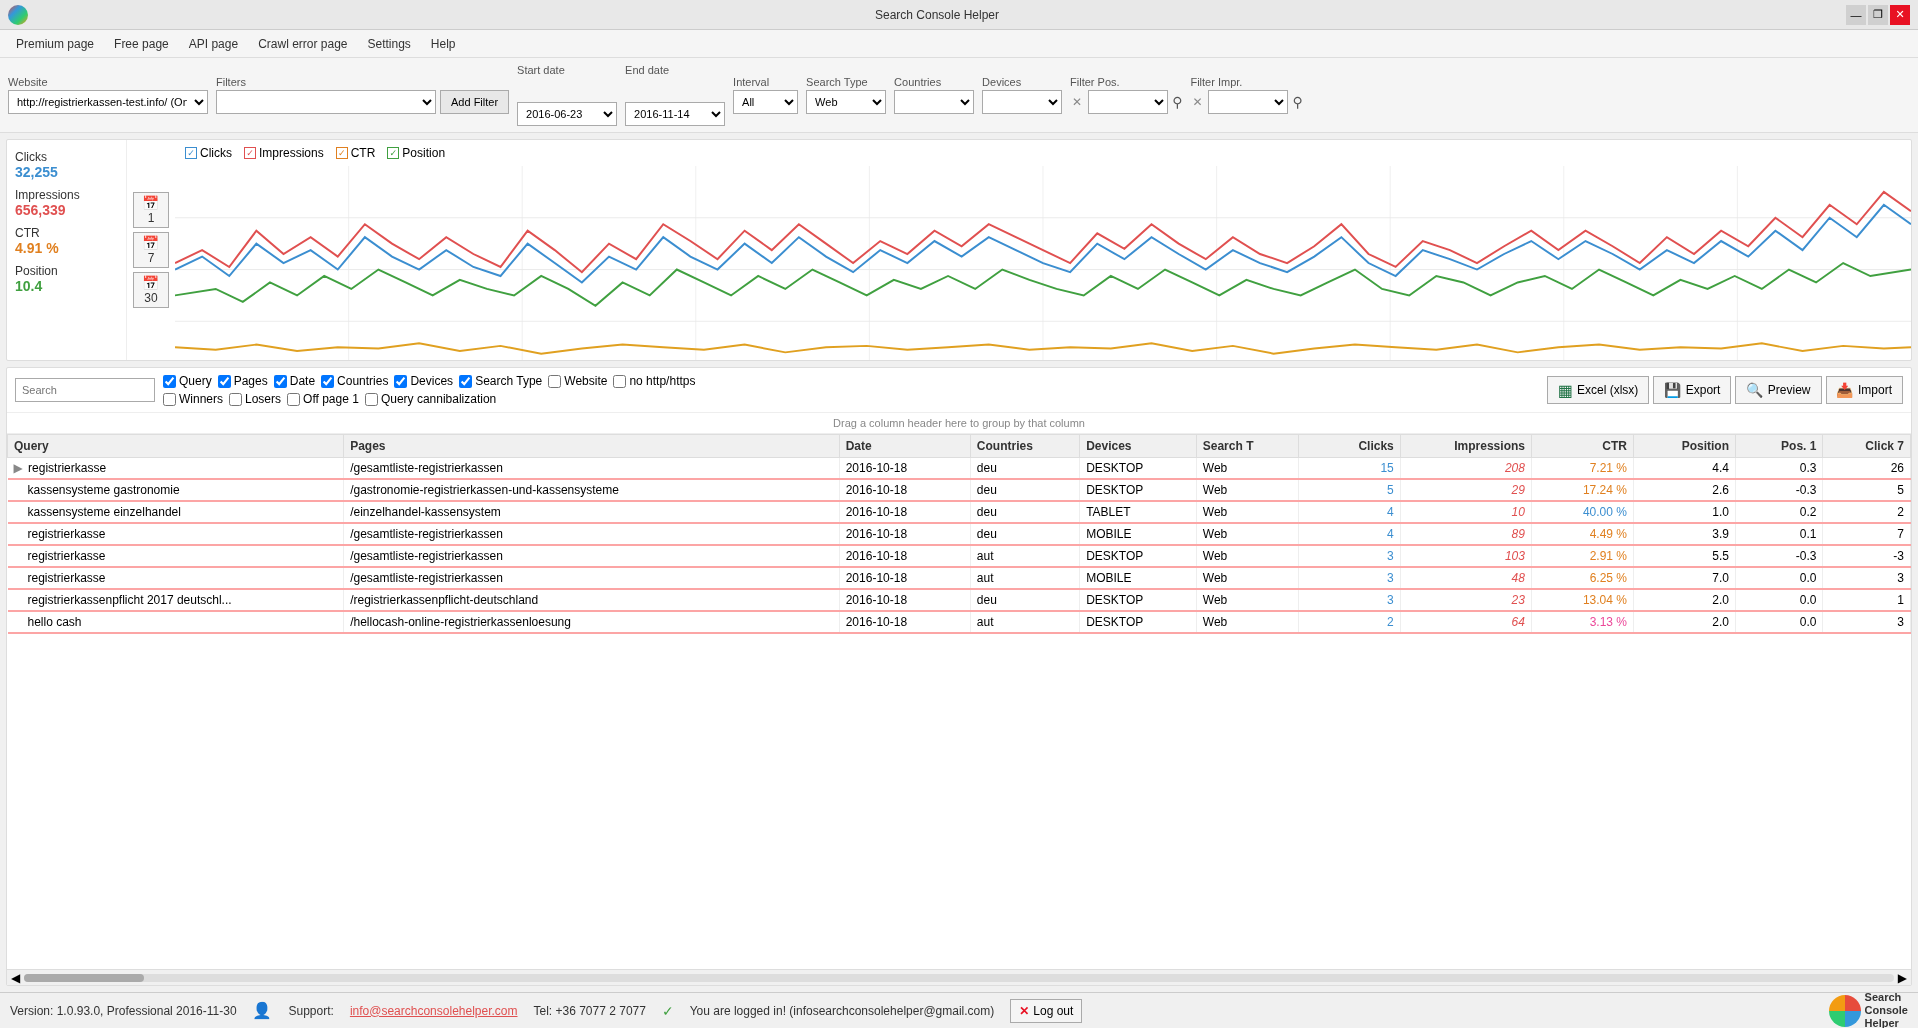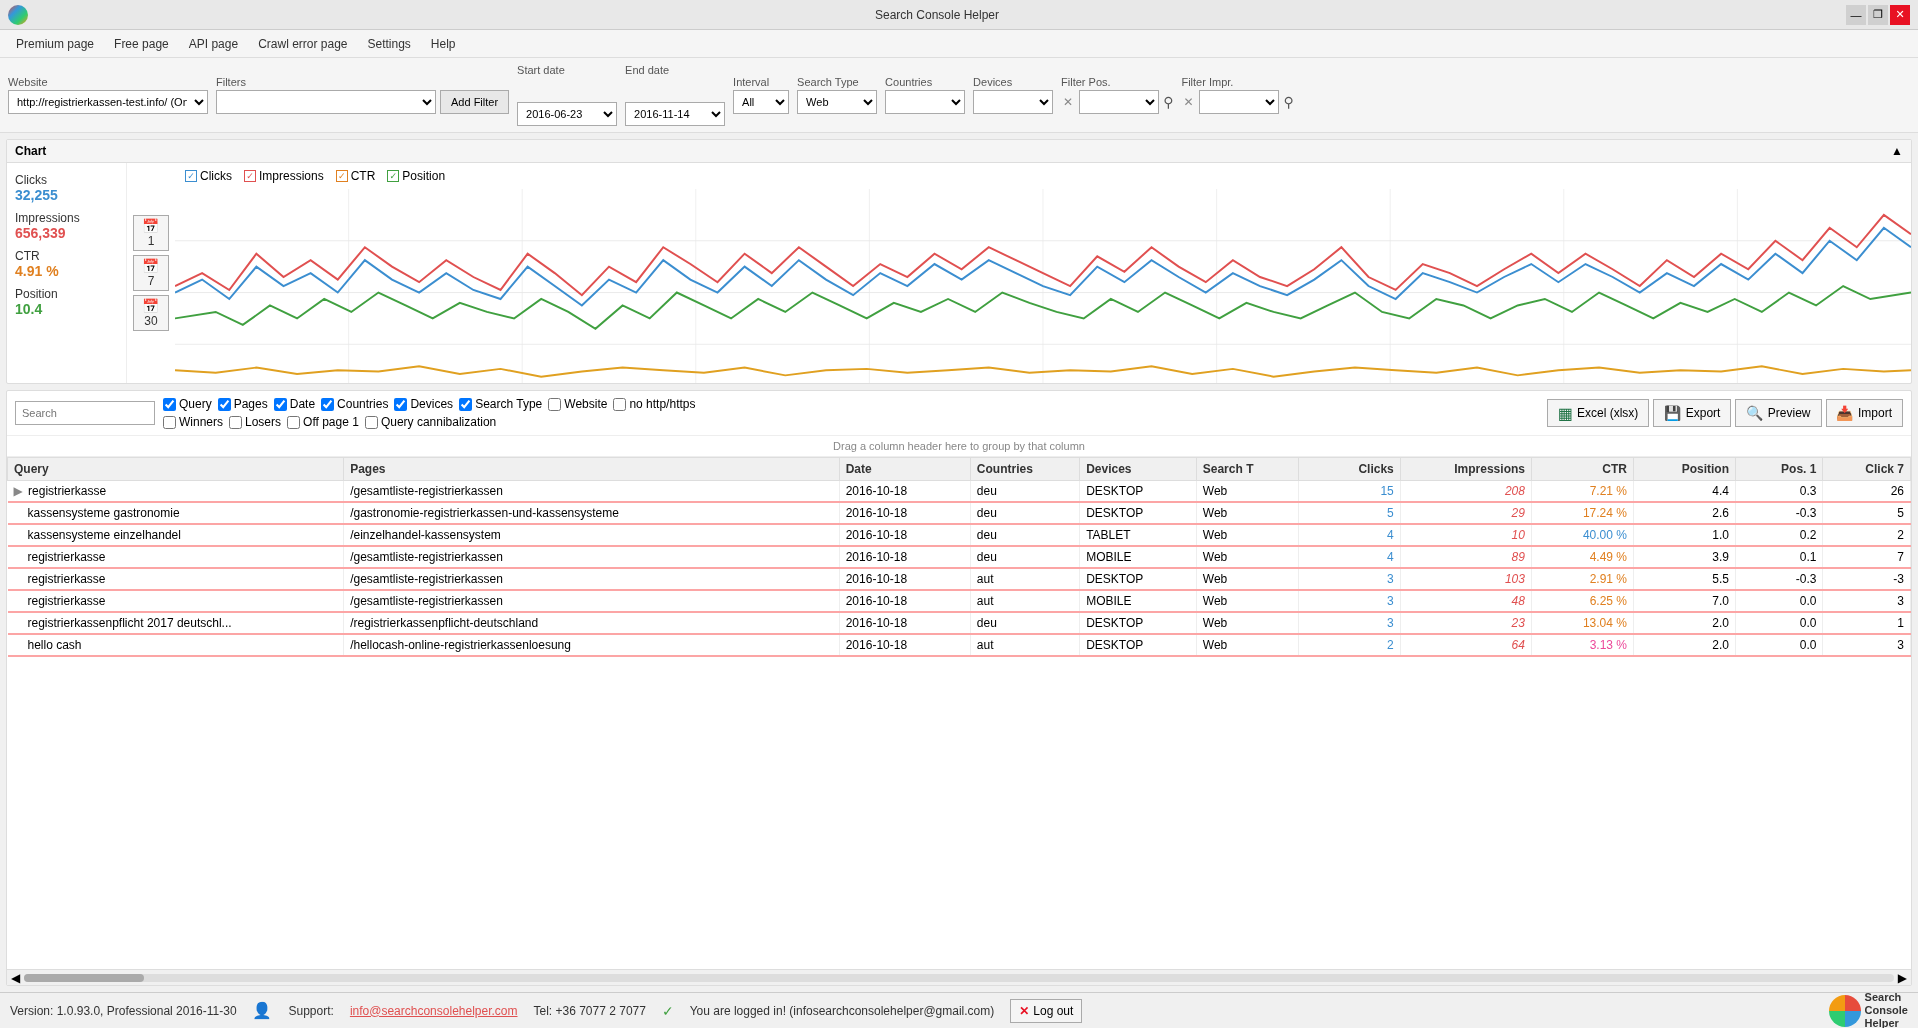--- a/index.html
+++ b/index.html
@@ -21,21 +21,21 @@
     
     
     .toolbar { background: #f5f5f5; padding: 6px 8px; display: flex; align-items: center; gap: 8px; border-bottom: 1px solid #ddd; flex-wrap: wrap; }
     .toolbar-group { display: flex; flex-direction: column; gap: 2px; }
     .toolbar-label { font-size: 11px; color: #555; }
     .toolbar-control { display: flex; align-items: center; gap: 4px; }
     select { height: 24px; border: 1px solid #aaa; background: white; padding: 0 4px; font-size: 11px; cursor: pointer; }
     .select-wide { width: 200px; }
     .select-filter { width: 220px; }
     .select-date { width: 100px; margin-top: 24px; }
-    .select-interval { width: 56px; }
+    .select-interval { width: 65px; }
     .select-searchtype { width: 80px; }
     .select-sm { width: 80px; }
     button.add-filter { height: 24px; padding: 0 10px; background: #e8e8e8; border: 1px solid #aaa; cursor: pointer; font-size: 11px; }
     .filter-icon { font-size: 14px; cursor: pointer; color: #555; }
     .x-btn { background: none; border: none; cursor: pointer; color: #888; font-size: 12px; padding: 0 2px; }
     
     
     .chart-section { background: white; margin: 6px; border: 1px solid #ddd; border-radius: 2px; flex-shrink: 0; }
     .chart-header { padding: 4px 8px; background: #f5f5f5; border-bottom: 1px solid #ddd; display: flex; justify-content: space-between; align-items: center; }
     .chart-body { display: flex; height: 220px; }
@@ -192,24 +192,20 @@
     <span class="toolbar-label">Filter Impr.</span>
     <div class="toolbar-control" style="align-items:center; gap:4px;">
       <button class="x-btn">✕</button>
       <select class="select-sm"></select>
       <span class="filter-icon">⚲</span>
     </div>
   </div>
 </div>
 
 <div class="chart-section">
-  <div class="chart-header">
-    <span style="font-weight:bold; font-size:12px;">Chart</span>
-    <span style="cursor:pointer;">▲</span>
-  </div>
   <div class="chart-body">
 
     <div class="chart-stats">
       <div style="margin-bottom:8px;">
         <div class="stat-label">Clicks</div>
         <div class="stat-value-blue">32,255</div>
       </div>
       <div style="margin-bottom:8px;">
         <div class="stat-label">Impressions</div>
         <div class="stat-value-red">656,339</div>

